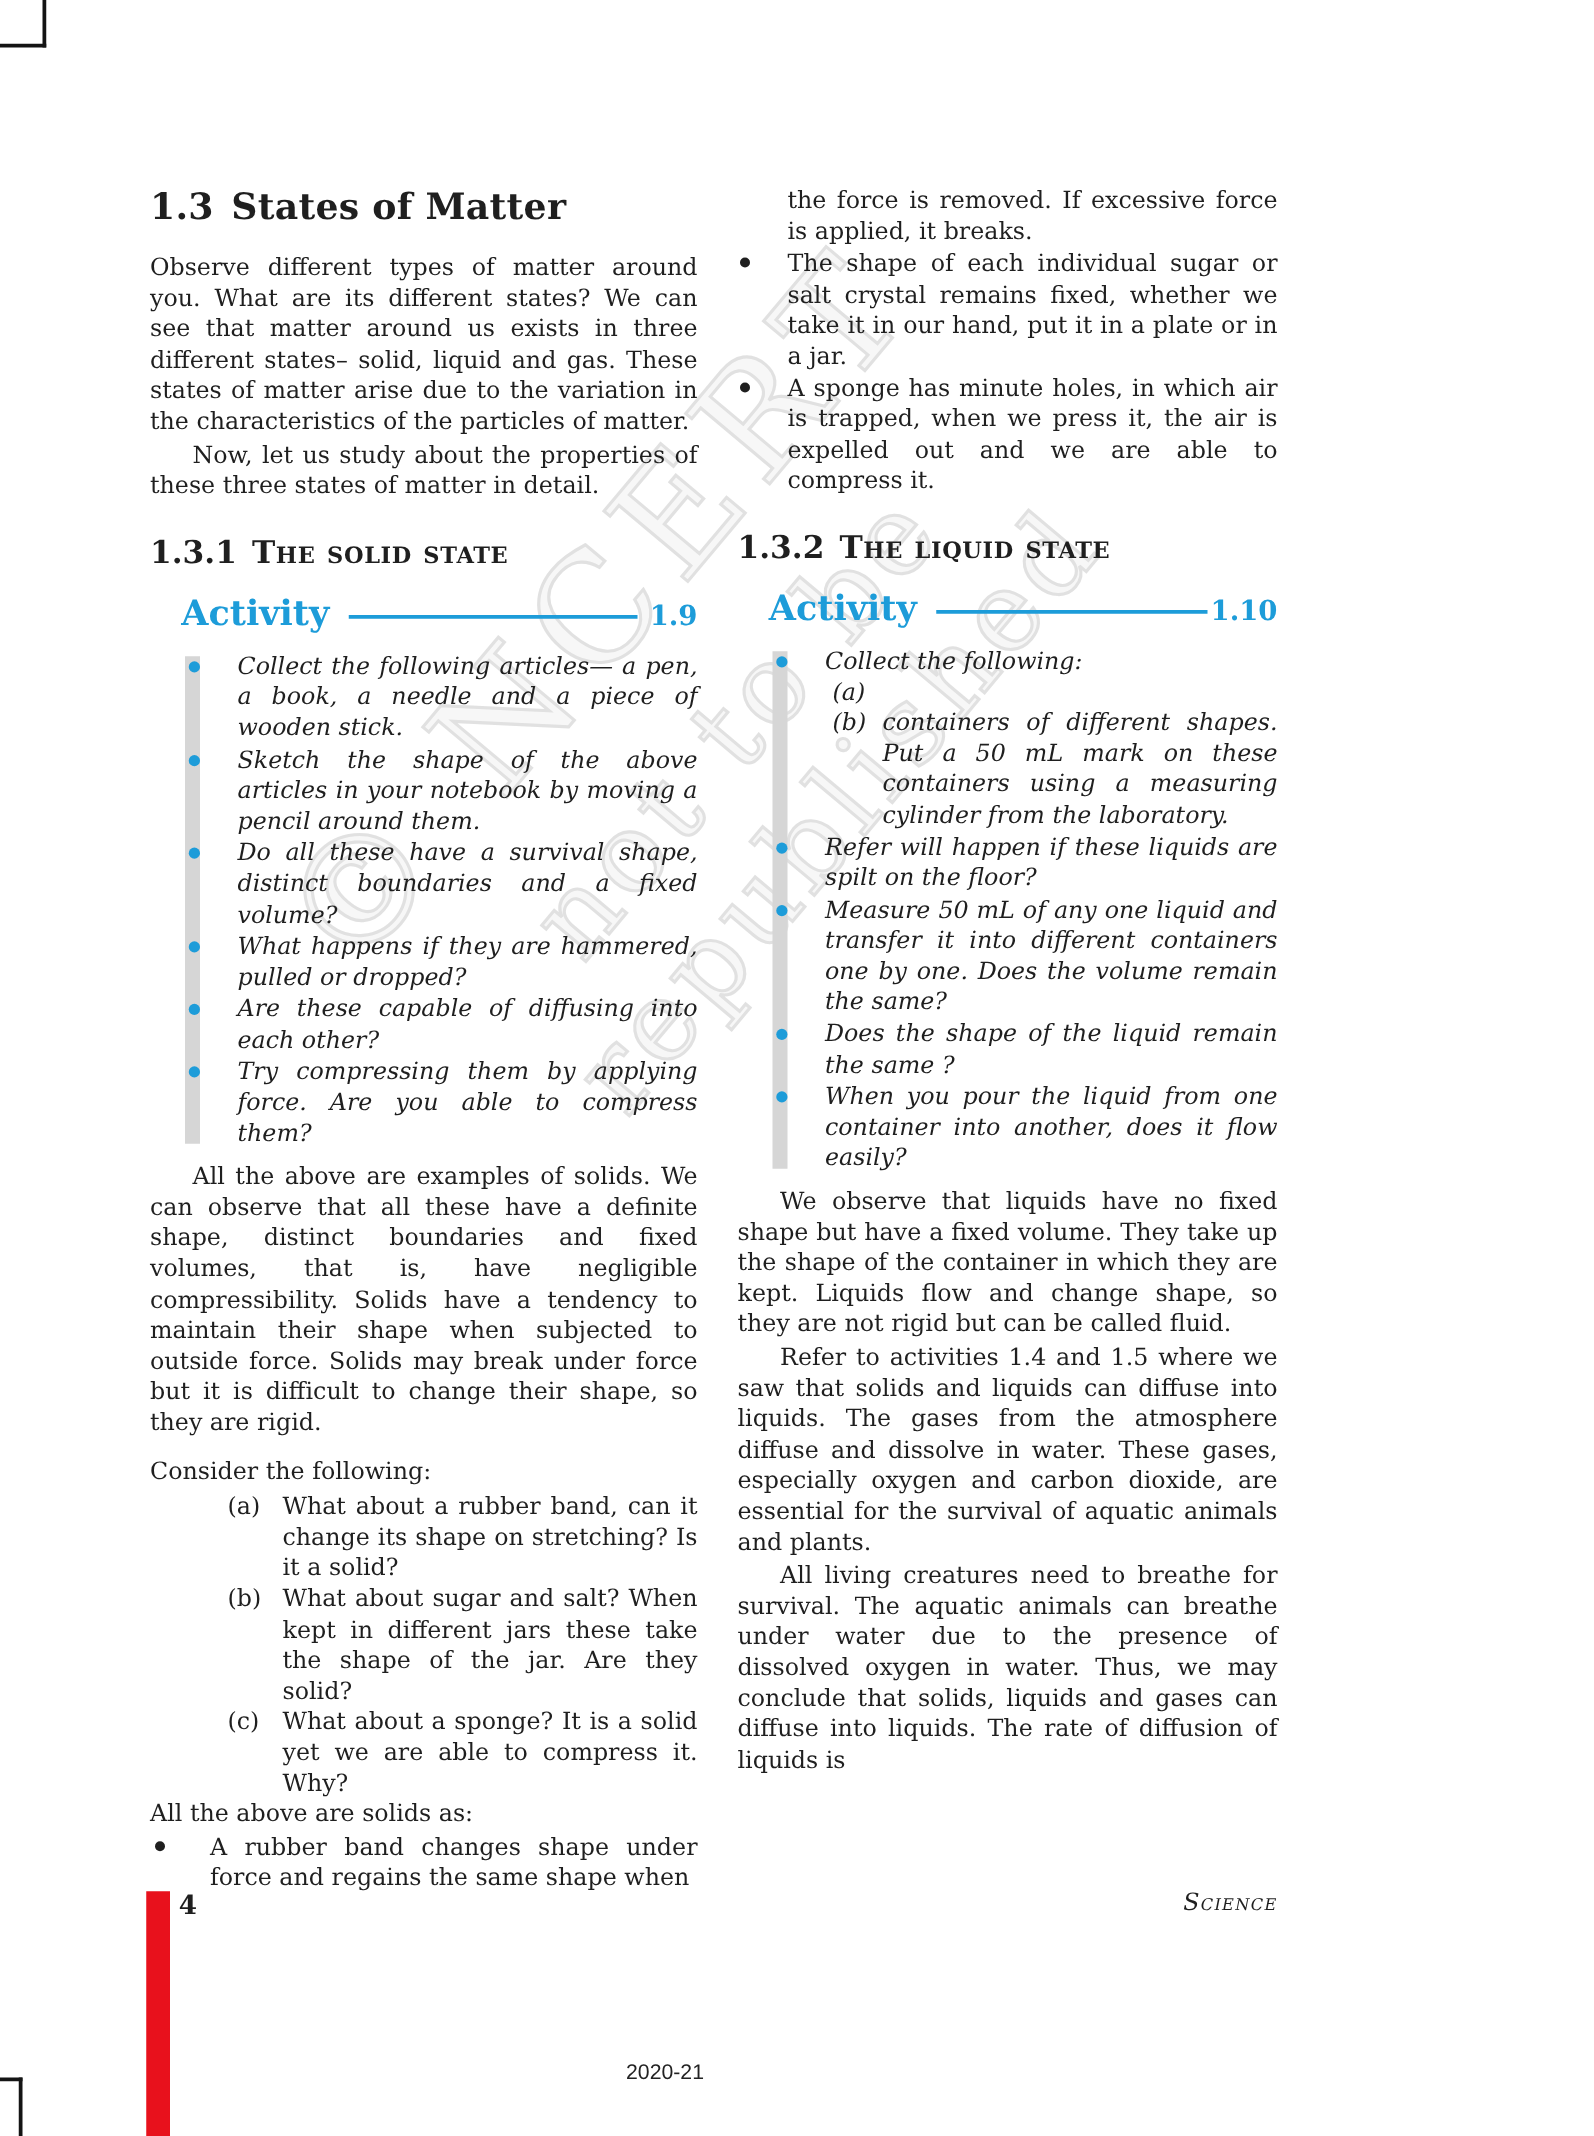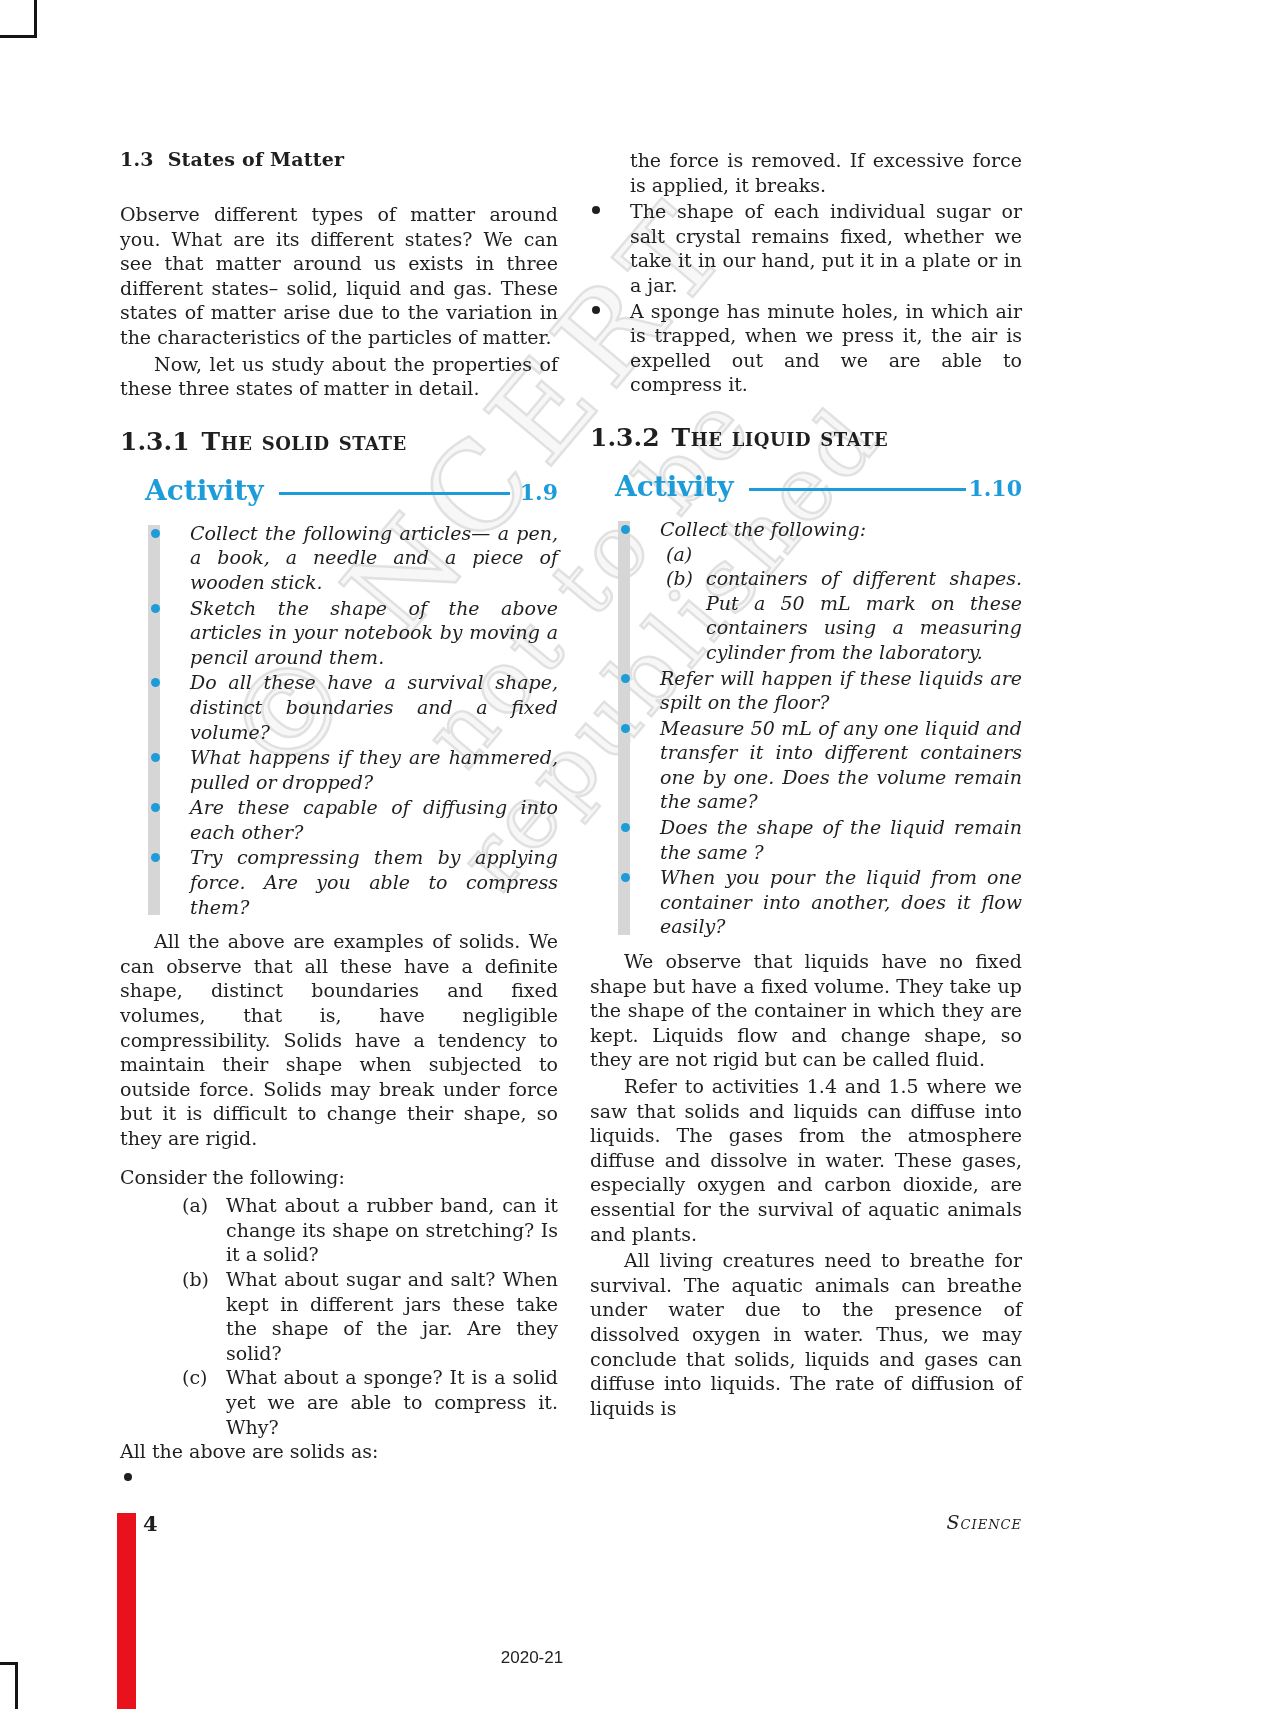--- a/index.html
+++ b/index.html
@@ -30,21 +30,21 @@
 
   .content {
     position:absolute; left:120px; top:148px; width:902px; z-index:1;
     display:flex;
   }
   .col-left  { width:438px; }
   .col-right { width:432px; margin-left:32px; }
 
   p, li { font-size:19px; line-height:24.6px; text-align:justify; }
 
-  h1 { font-size:19px; font-weight:bold; margin-bottom:32px; letter-spacing:.2px; }
+  h1 { font-size:29px; font-weight:bold; margin-bottom:20px; letter-spacing:.2px; }
   h1 .h-num { margin-right:14px; }
 
   .para { margin-bottom:2px; }
   .para-indent { text-indent:34px; }
 
   h3 { font-size:25px; font-weight:bold; margin:26px 0 8px 0; }
   h3 .h-num { margin-right:12px; font-variant:normal; }
   h3 .h-small-caps { font-variant:small-caps; letter-spacing:.5px; }
 
   
@@ -163,21 +163,21 @@
         </li>
         <li>
           <span class="lt-label">(c)</span>
           <span class="lt-text">What about a sponge? It is a solid yet we are able to compress it. Why?</span>
         </li>
       </ul>
 
       <p class="para">All the above are solids as:</p>
 
       <ul class="plain-bullets">
-        <li><span class="b-dot"></span></li>
+        <li><span class="b-dot"></span><span>A rubber band changes shape under force and regains the same shape when</span></li>
       </ul>
     </div>
 
     <div class="col-right">
       <p class="cont-para">the force is removed. If excessive force is applied, it breaks.</p>
 
       <ul class="plain-bullets">
         <li><span class="b-dot"></span><span>The shape of each individual sugar or salt crystal remains fixed, whether we take it in our hand, put it in a plate or in a jar.</span></li>
         <li><span class="b-dot"></span><span>A sponge has minute holes, in which air is trapped, when we press it, the air is expelled out and we are able to compress it.</span></li>
       </ul>

